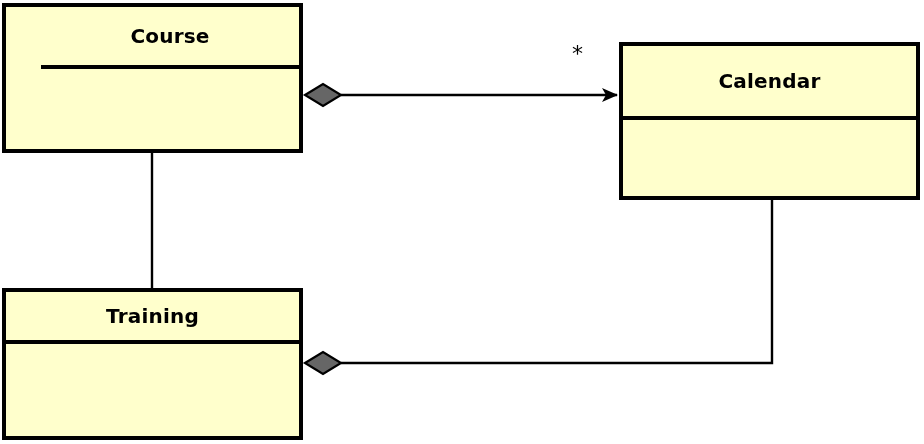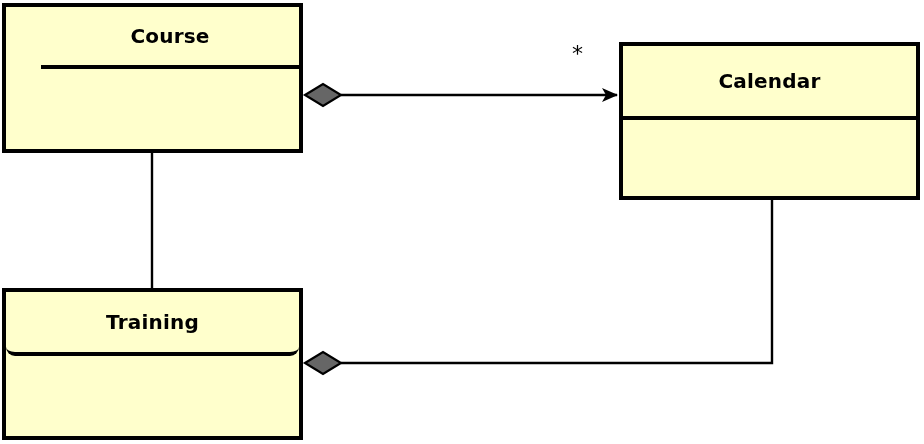--- a/index.html
+++ b/index.html
@@ -99,21 +99,21 @@
   </div>
 
   <div class="uml-class" style="left:619px; top:14px; width:301px; height:158px;margin-top:28px;">
     <div class="uml-name-compartment" style="height:74px;">
       <span class="uml-name-label">Calendar</span>
     </div>
     <div class="uml-body-compartment"></div>
   </div>
 
   <div class="uml-class" style="left:2px; top:288px; width:301px; height:152px;">
-    <div class="uml-name-compartment" style="height:64px;border-radius:9px;">
+    <div class="uml-name-compartment" style="height:52px;">
       <span class="uml-name-label">Training</span>
     </div>
     <div class="uml-body-compartment"></div>
   </div>
 
   <div class="mult-label" style="left:572px; top:43px;">*</div>
 
 </div>
 
 </body></html>

